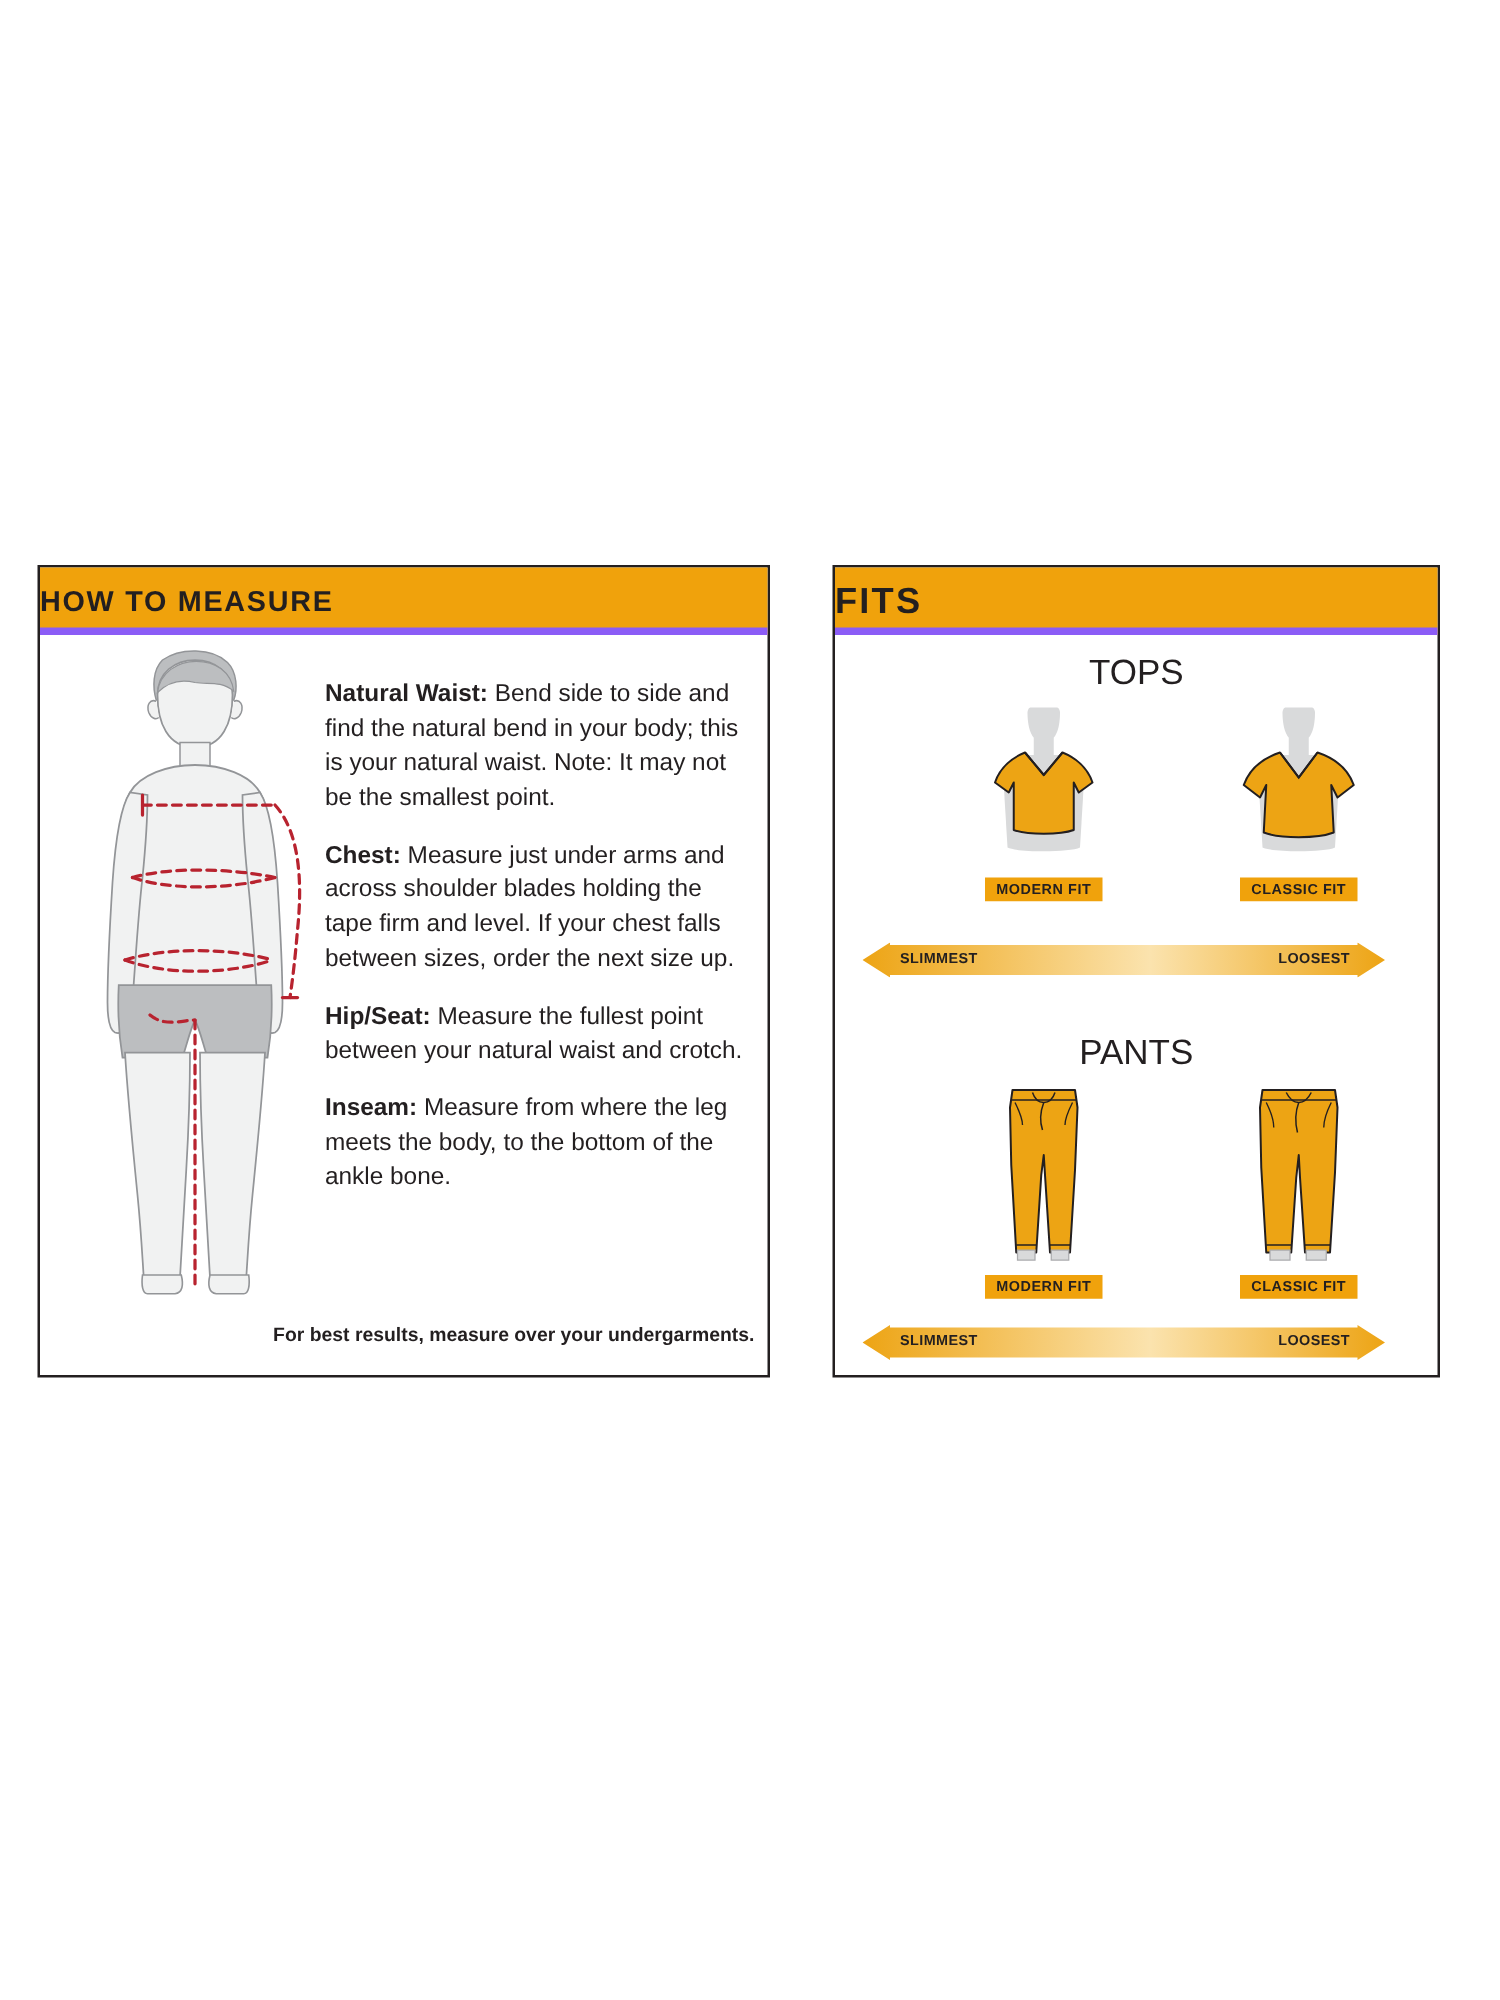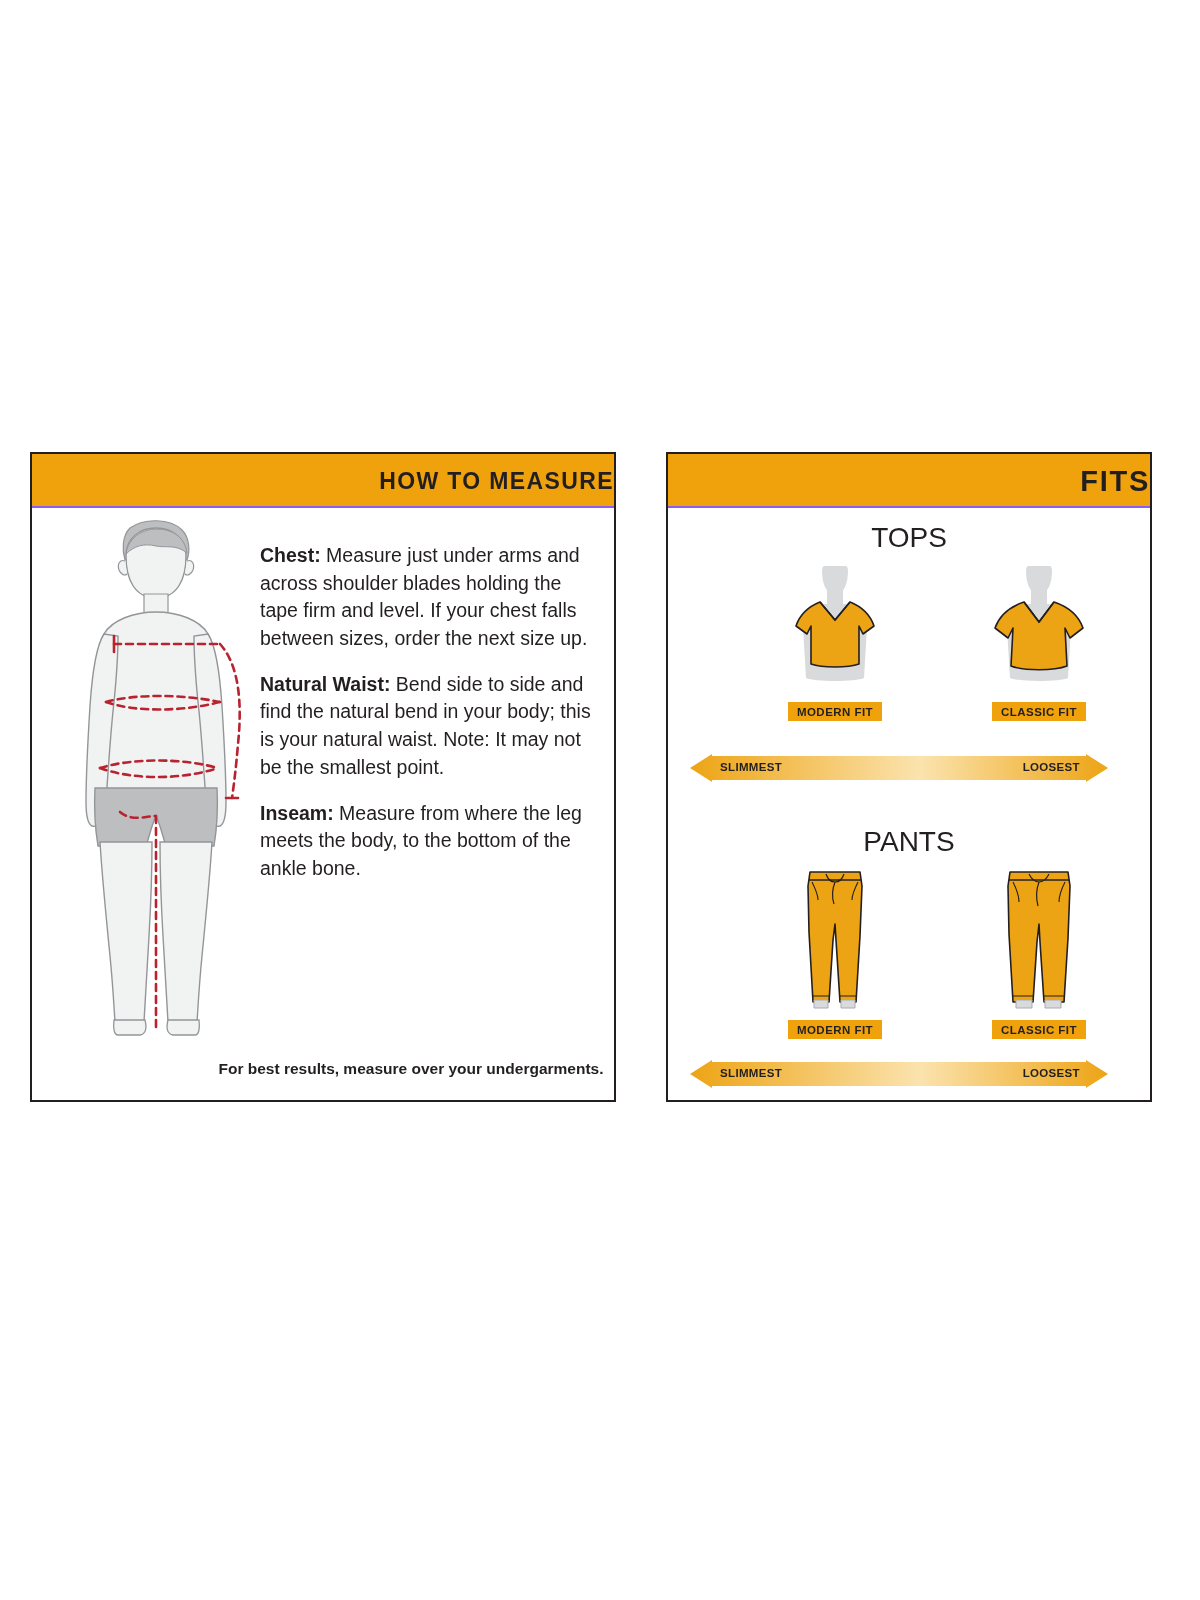--- a/index.html
+++ b/index.html
@@ -39,23 +39,23 @@
     left: 666px;
     top: 452px;
     width: 486px;
     height: 650px;
   }
   .panel-header {
     background: #f0a20c;
     color: #231f20;
     font-weight: bold;
     letter-spacing: 0.06em;
-    text-align: right;
+    text-align: left;
     box-sizing: border-box;
-    border-bottom: 2px solid #8b5cf6;
+    border-bottom: 6px solid #8b5cf6;
   }
   #panel-measure .panel-header {
     height: 54px;
     line-height: 54px;
     font-size: 23px;
   }
   #panel-fits .panel-header {
     height: 54px;
     line-height: 54px;
     font-size: 29px;
@@ -230,22 +230,23 @@
             <path d="M52 252 C84 242, 134 242, 170 252" stroke-dasharray="7 5"></path>
 
             <path d="M108 300 L108 512" stroke-dasharray="7 5"></path>
 
             <path d="M72 296 C84 306, 98 300, 108 300" stroke-dasharray="7 5"></path>
           </g>
         </svg>
       </div>
 
       <div class="measure-text">
+        <p><span class="term">Natural Waist:</span><span> Bend side to side and find the natural bend in your body; this is your natural waist. Note: It may not be the smallest point.</span></p>
         <p><span class="term">Chest:</span><span> Measure just under arms and across shoulder blades holding the tape firm and level. If your chest falls between sizes, order the next size up.</span></p>
-        <p><span class="term">Natural Waist:</span><span> Bend side to side and find the natural bend in your body; this is your natural waist. Note: It may not be the smallest point.</span></p>
+        <p><span class="term">Hip/Seat:</span><span> Measure the fullest point between your natural waist and crotch.</span></p>
         <p><span class="term">Inseam:</span><span> Measure from where the leg meets the body, to the bottom of the ankle bone.</span></p>
       </div>
 
       <div class="best-results">For best results, measure over your undergarments.</div>
     </div>
   </div>
 
   <div class="panel" id="panel-fits">
     <div class="panel-header">FITS</div>
     <div class="fits-body">

